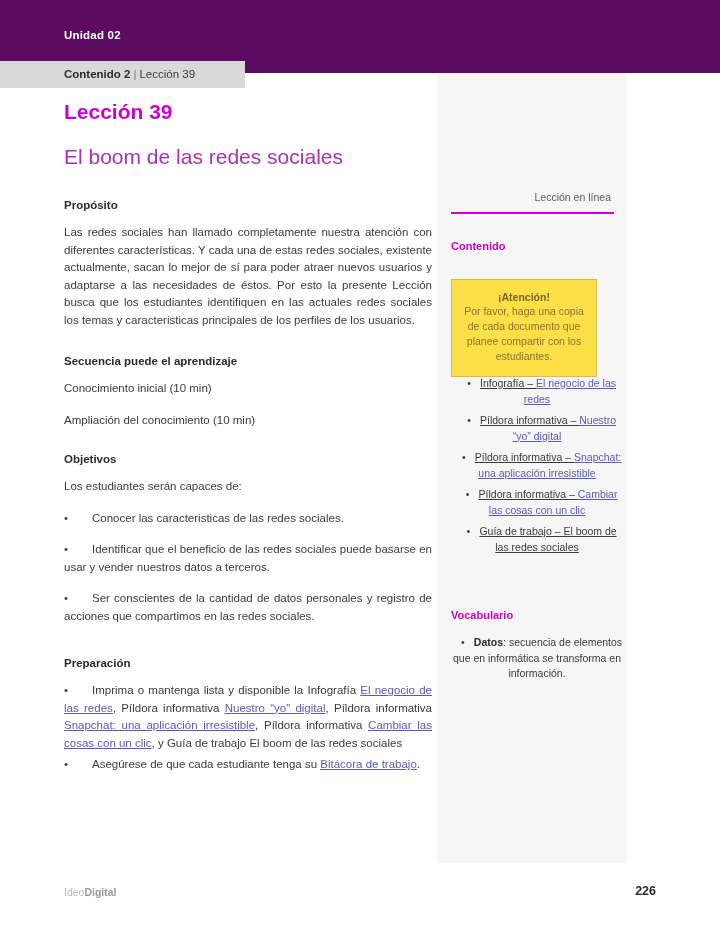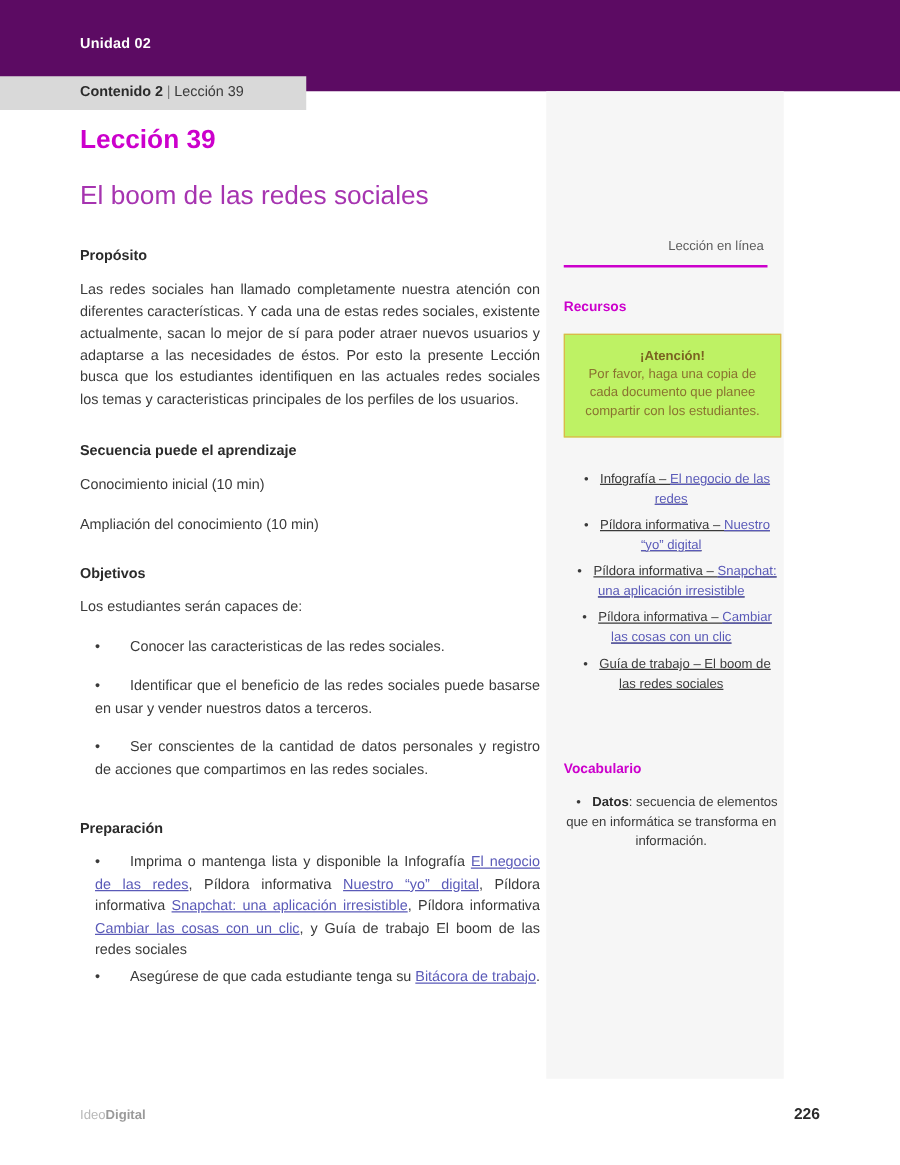--- a/index.html
+++ b/index.html
@@ -85,21 +85,21 @@
     font-size: 11.5px;
     line-height: 17.5px;
     color: #3a3a3a;
     margin: 0 0 14px 0;
   }
   .bullet-p {
     font-size: 11.5px;
     line-height: 17.5px;
     color: #3a3a3a;
     text-align: justify;
-    margin: 0 0 14px 12px;
+    margin: 0 0 14px 0;
     position: relative;
     padding-left: 0;
   }
   .bullet-p .bdot {
     display: inline-block;
     width: 28px;
   }
   .spacer-18 { height: 18px; }
   .spacer-10 { height: 10px; }
   a.doc-link, .doc-link {
@@ -130,25 +130,25 @@
   }
   .side-head {
     font-size: 11px;
     font-weight: bold;
     color: #cc00cc;
     margin: 0 0 10px 14px;
   }
   #recursos-head { position: absolute; left: 0; top: 167px; }
   #attention-box {
     position: absolute;
-    left: 14px; top: 194px;
-    width: 174px;
+    left: 14px; top: 206px;
+    width: 146px;
     box-sizing: border-box;
     border: 1.5px solid #dbb84a;
-    background: #bef264;
+    background: #fde047;
     padding: 11px 12px 12px 12px;
   }
   #attention-title {
     font-size: 10.5px;
     font-weight: bold;
     color: #7a6321;
     margin: 0 0 1px 0;
   }
   #attention-body {
     font-size: 10.5px;
@@ -241,21 +241,21 @@
 
   <p class="bullet-p" style="margin-top:-10px;"><span class="bdot">•</span><span>Asegúrese de que cada estudiante tenga su </span><a class="doc-link" href="#">Bitácora de trabajo</a><span>.</span></p>
 
 </div>
 
 <div id="sidebar">
 
   <div id="online-label">Lección en línea</div>
   <div id="accent-rule"></div>
 
-  <div id="recursos-head" class="side-head">Recursos</div>
+  <div id="recursos-head" class="side-head">Contenido</div>
 
   <div id="attention-box">
     <div id="attention-title">¡Atención!</div>
     <div id="attention-body">Por favor, haga una copia de cada documento que planee compartir con los estudiantes.</div>
   </div>
 
   <div id="resource-list">
     <p class="res-item"><span class="bdot">•</span><span>Infografía – </span><a class="doc-link" href="#">El negocio de las redes</a></p>
     <p class="res-item"><span class="bdot">•</span><span>Píldora informativa – </span><a class="doc-link" href="#">Nuestro “yo” digital</a></p>
     <p class="res-item"><span class="bdot">•</span><span>Píldora informativa – </span><a class="doc-link" href="#">Snapchat: una aplicación irresistible</a></p>

